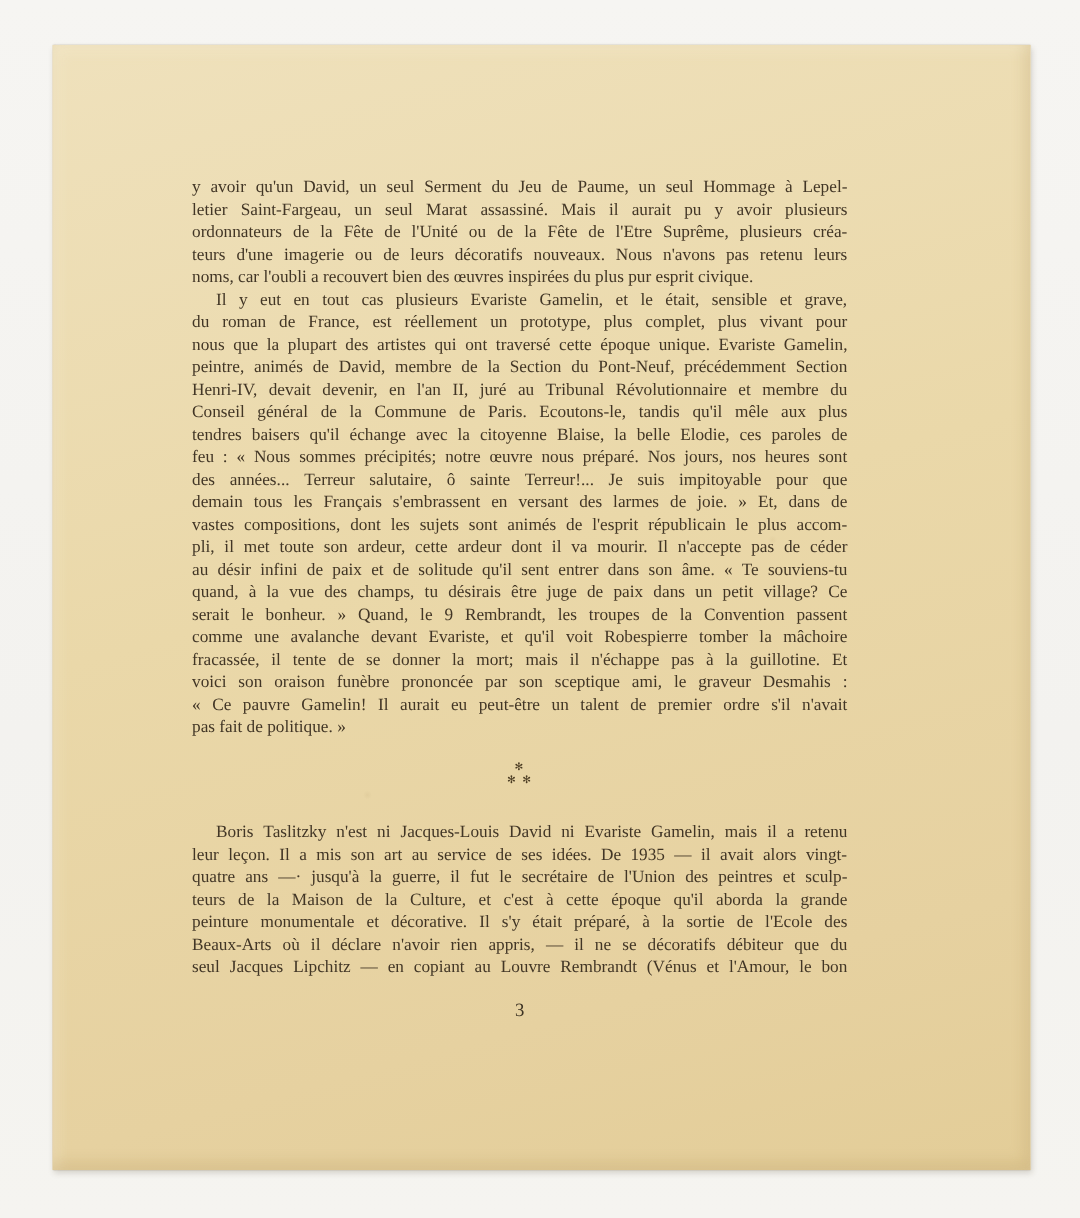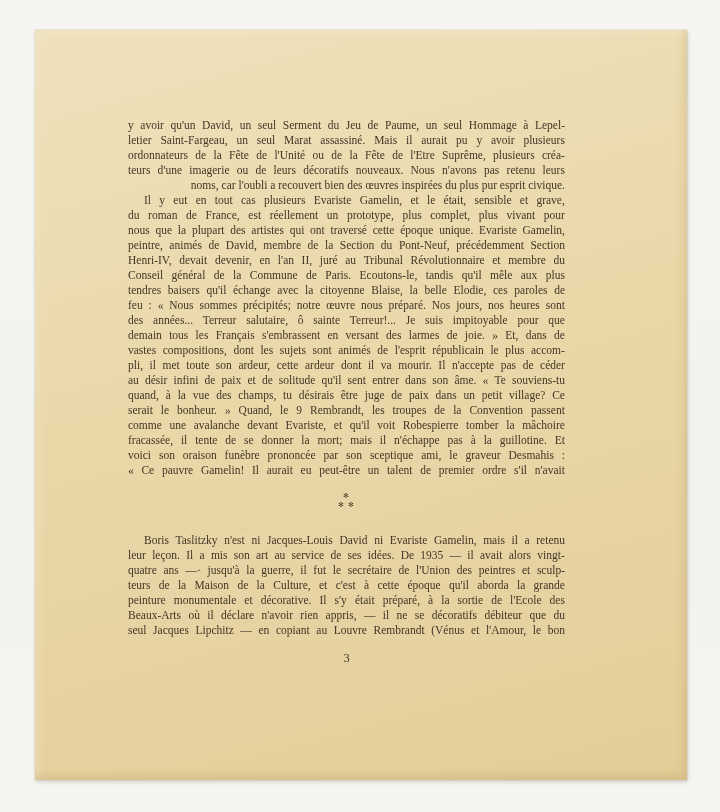--- a/index.html
+++ b/index.html
@@ -46,21 +46,21 @@
   .line {
     height: 15px;
     line-height: 15px;
     display: flex;
     justify-content: space-between;
     white-space: nowrap;
     overflow: visible;
   }
   .line.last {
     display: block;
-    text-align: right;
+    text-align: left;
   }
   .line.ind { padding-left: 16px; }
   .it { }
   .ornament {
     margin-top: 14px;
     margin-bottom: 23px;
     text-align: center;
     color: #4a3b22;
     font-family: "DejaVu Sans", sans-serif;
   }
@@ -453,20 +453,21 @@
             <span>eu</span>
             <span>peut-être</span>
             <span>un</span>
             <span>talent</span>
             <span>de</span>
             <span>premier</span>
             <span>ordre</span>
             <span>s'il</span>
             <span>n'avait</span>
           </div>
+          <div class="line last"><span>pas fait de politique. »</span></div>
         </div>
       <div class="ornament">
         <div class="orn-row">✻</div>
         <div class="orn-row">✻ ✻</div>
       </div>
       <div class="para">
           <div class="line ind">
             <span>Boris</span>
             <span>Taslitzky</span>
             <span>n'est</span>

